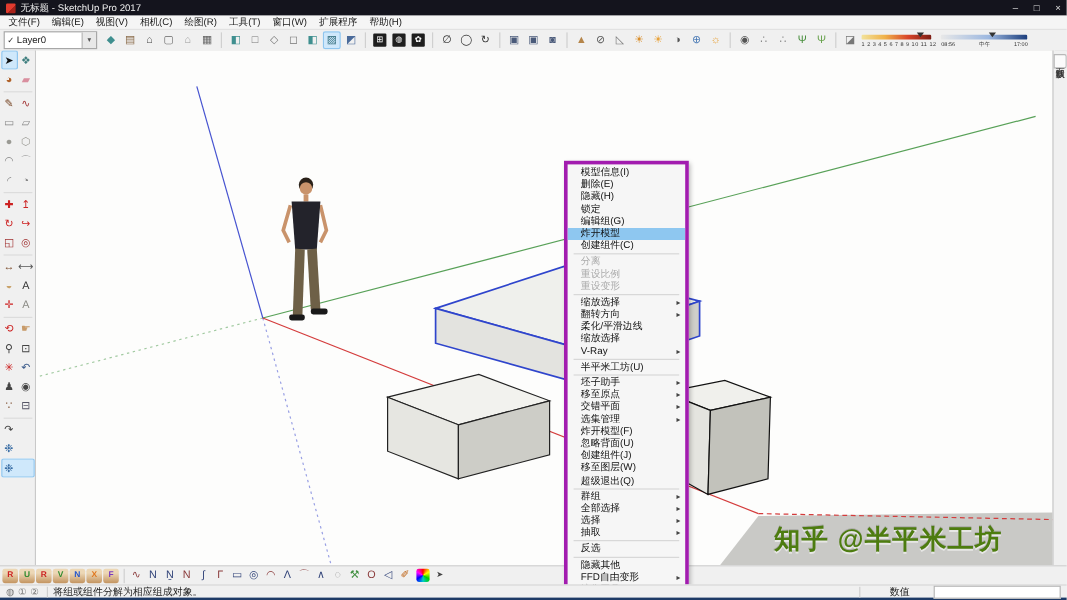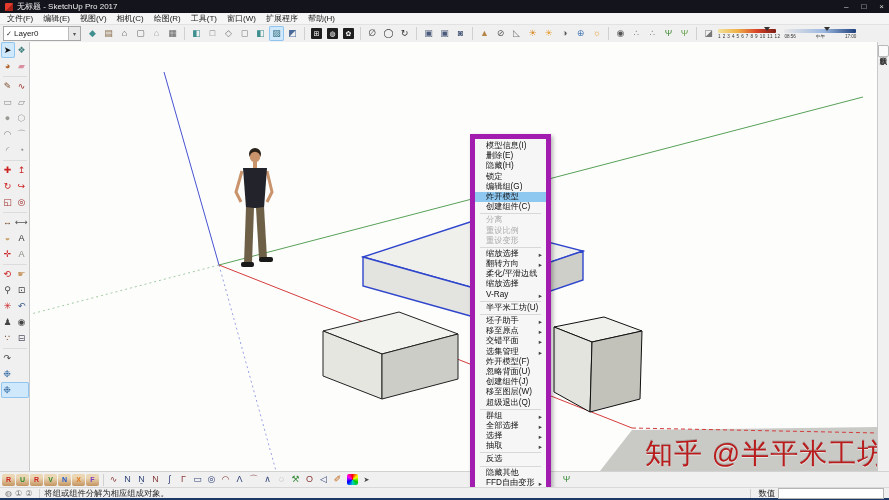--- a/index.html
+++ b/index.html
@@ -46,32 +46,32 @@
            display:grid;grid-template-columns:14px 14px;justify-content:center;z-index:5}
   .tool{height:16px;display:flex;align-items:center;justify-content:center;font-size:9px;line-height:1}
   .tool.pressed{background:#cfe8fb;box-shadow:inset 0 0 0 1px #8fc5ee;border-radius:2px}
   .tool.solo{grid-column:1/3;justify-content:flex-start;padding-left:3px}
   .psep{grid-column:1/3;height:4px;position:relative}
   .psep:after{content:"";position:absolute;left:2px;right:2px;top:2px;border-top:1px solid #dcdcdc}
   
   #canvas{position:absolute;left:29px;top:42px;width:849px;height:429px;background:#fdfdfc;
           border-left:1px solid #c9c9c9;overflow:hidden}
   #canvas svg{position:absolute;left:0;top:0}
-  .watermark{position:absolute;left:615px;top:393px;font-size:28px;letter-spacing:1px;
-             color:#b91c1c;text-shadow:0 1px 0 rgba(255,255,255,.55),0 -1px 0 rgba(130,130,127,.45);
-             font-weight:normal;white-space:nowrap}
+  .watermark{position:absolute;left:615px;top:393px;font-size:22px;letter-spacing:1px;
+             color:#4d7c0f;text-shadow:0 1px 0 rgba(255,255,255,.55),0 -1px 0 rgba(130,130,127,.45);
+             font-weight:bold;white-space:nowrap}
   
   #right-strip{position:absolute;right:0;top:42px;width:11px;height:429px;background:#f0f0f0;
                border-left:1px solid #c9c9c9;z-index:6}
   .side-tab{writing-mode:vertical-rl;font-size:7.5px;color:#333;background:#fbfbfb;
             border:1px solid #b8b8b8;margin:3px auto 0 auto;padding:5px 0;width:9px;text-align:center;
             border-radius:0 2px 2px 0}
   
-  #ctx{position:absolute;left:470px;top:134px;width:81px;background:#f6f6f6;
-       border:5px solid #a21caf;box-shadow:2px 2px 4px rgba(0,0,0,.28);z-index:40;
+  #ctx{position:absolute;left:470px;top:134px;width:104px;background:#f6f6f6;
+       border:3px solid #a21caf;box-shadow:2px 2px 4px rgba(0,0,0,.28);z-index:40;
        padding:2px 0;box-sizing:border-box;overflow:hidden;max-height:366px}
   .ci{height:10.2px;line-height:10.3px;font-size:8.2px;padding-left:11px;color:#111;
       position:relative;white-space:nowrap}
   .ci.hl{background:#8ec7f0}
   .ci.dis{color:#ababab}
   .ci .arr{position:absolute;right:4px;top:1px;font-size:6.5px;color:#444}
   .csep{height:1px;background:#d8d8d8;margin:1px 5px}
   
   #bottombar{position:absolute;left:0;top:471px;width:889px;height:16px;background:#f0f0f0;
              border-top:1px solid #d2d2d2;display:flex;align-items:center;padding-left:2px;
@@ -84,21 +84,21 @@
   .bsep{width:1px;height:12px;background:#d0d0d0;margin:0 3px}
   .wheel{width:11px;height:11px;border-radius:2px;margin:0 2px;
          background:conic-gradient(#f00,#ff0,#0c0,#0cc,#00f,#f0f,#f00)}
   .leaf{margin-left:186px}
   
   #statusbar{position:absolute;left:0;top:487px;width:889px;height:13px;background:#f0f0f0;
              border-top:1px solid #d8d8d8;border-bottom:2px solid #1d3a66;display:flex;
              align-items:center;font-size:8.3px;color:#222;padding:0 5px;box-sizing:border-box;z-index:45}
   .sic{font-size:8px;color:#777;margin-right:3px}
   .sdiv{width:1px;height:9px;background:#cfcfcf;margin:0 4px}
-  .measure{margin-left:auto;display:flex;align-items:center;gap:3px}
+  .measure{margin-left:auto;display:flex;align-items:center;gap:20px}
   .measure input{width:100px;height:9px;border:1px solid #b5b5b5;background:#fff;font-size:8px;padding:0 2px}
 </style>
 </head>
 <body>
 
 <div class="titlebar">
   <div class="logo"></div>
   <span>无标题 - SketchUp Pro 2017</span>
   <div class="controls">
     <span>–</span>

